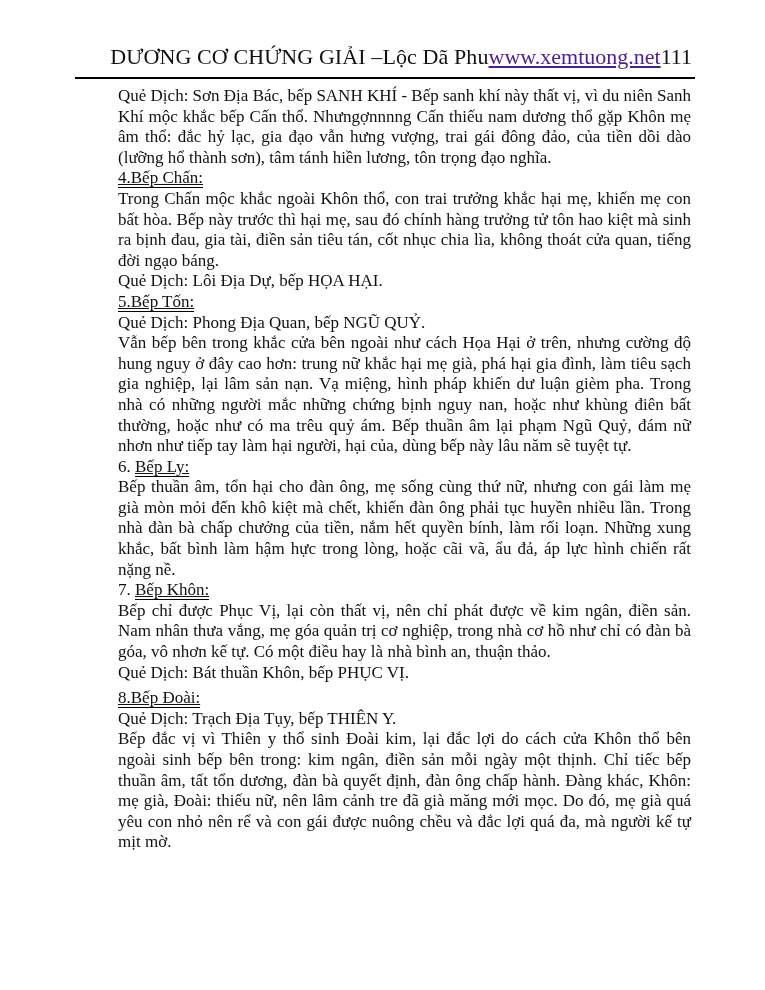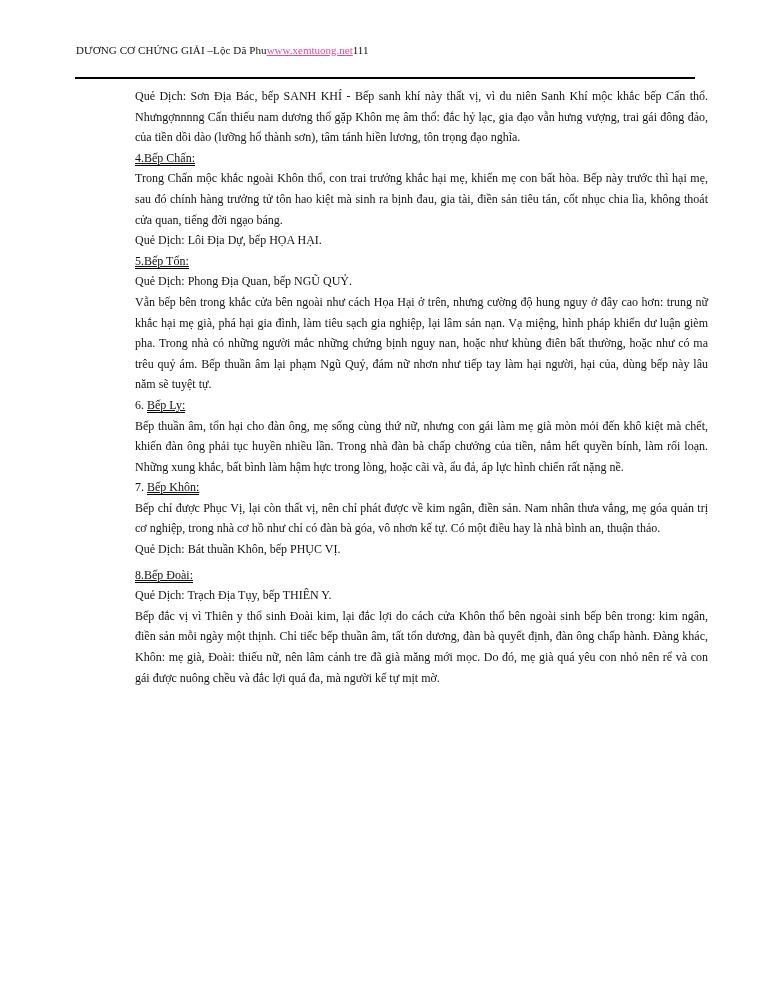--- a/index.html
+++ b/index.html
@@ -7,38 +7,38 @@
     width:765px;height:990px;
     background:#ffffff;
     font-family:"Liberation Serif","DejaVu Serif",serif;
     color:#111111;
     position:relative;
     overflow:hidden;
   }
   .page{position:absolute;inset:0;background:#ffffff;}
   .header-row{
     position:absolute;left:76px;top:44px;width:616px;
-    display:flex;justify-content:flex-start;align-items:baseline;
-    font-size:11px;white-space:nowrap;
+    display:flex;justify-content:flex-end;align-items:baseline;
+    font-size:22px;white-space:nowrap;
   }
   .header-title{letter-spacing:0.1px;}
   .header-right{display:flex;align-items:baseline;}
   .header-link{
-    color:#ec4899;
+    color:#4c1d95;
     text-decoration:underline;
     cursor:pointer;
   }
   .header-page{color:#111;}
   .rule{
     position:absolute;left:75px;top:77px;width:620px;height:0;
     border-top:2px solid #000000;
   }
   .content{
-    position:absolute;left:135px;top:86px;width:573px;
-    font-size:12px;line-height:20.6px;
+    position:absolute;left:118px;top:86px;width:573px;
+    font-size:17px;line-height:20.6px;
     text-align:justify;
   }
   .content p{margin:0;padding:0;}
   .heading{text-align:left;}
   .u{border-bottom:1.6px solid #000;padding-bottom:0px;text-decoration:underline;}
   .gap-after{margin-bottom:5px !important;}
 </style>
 </head>
 <body>
 

